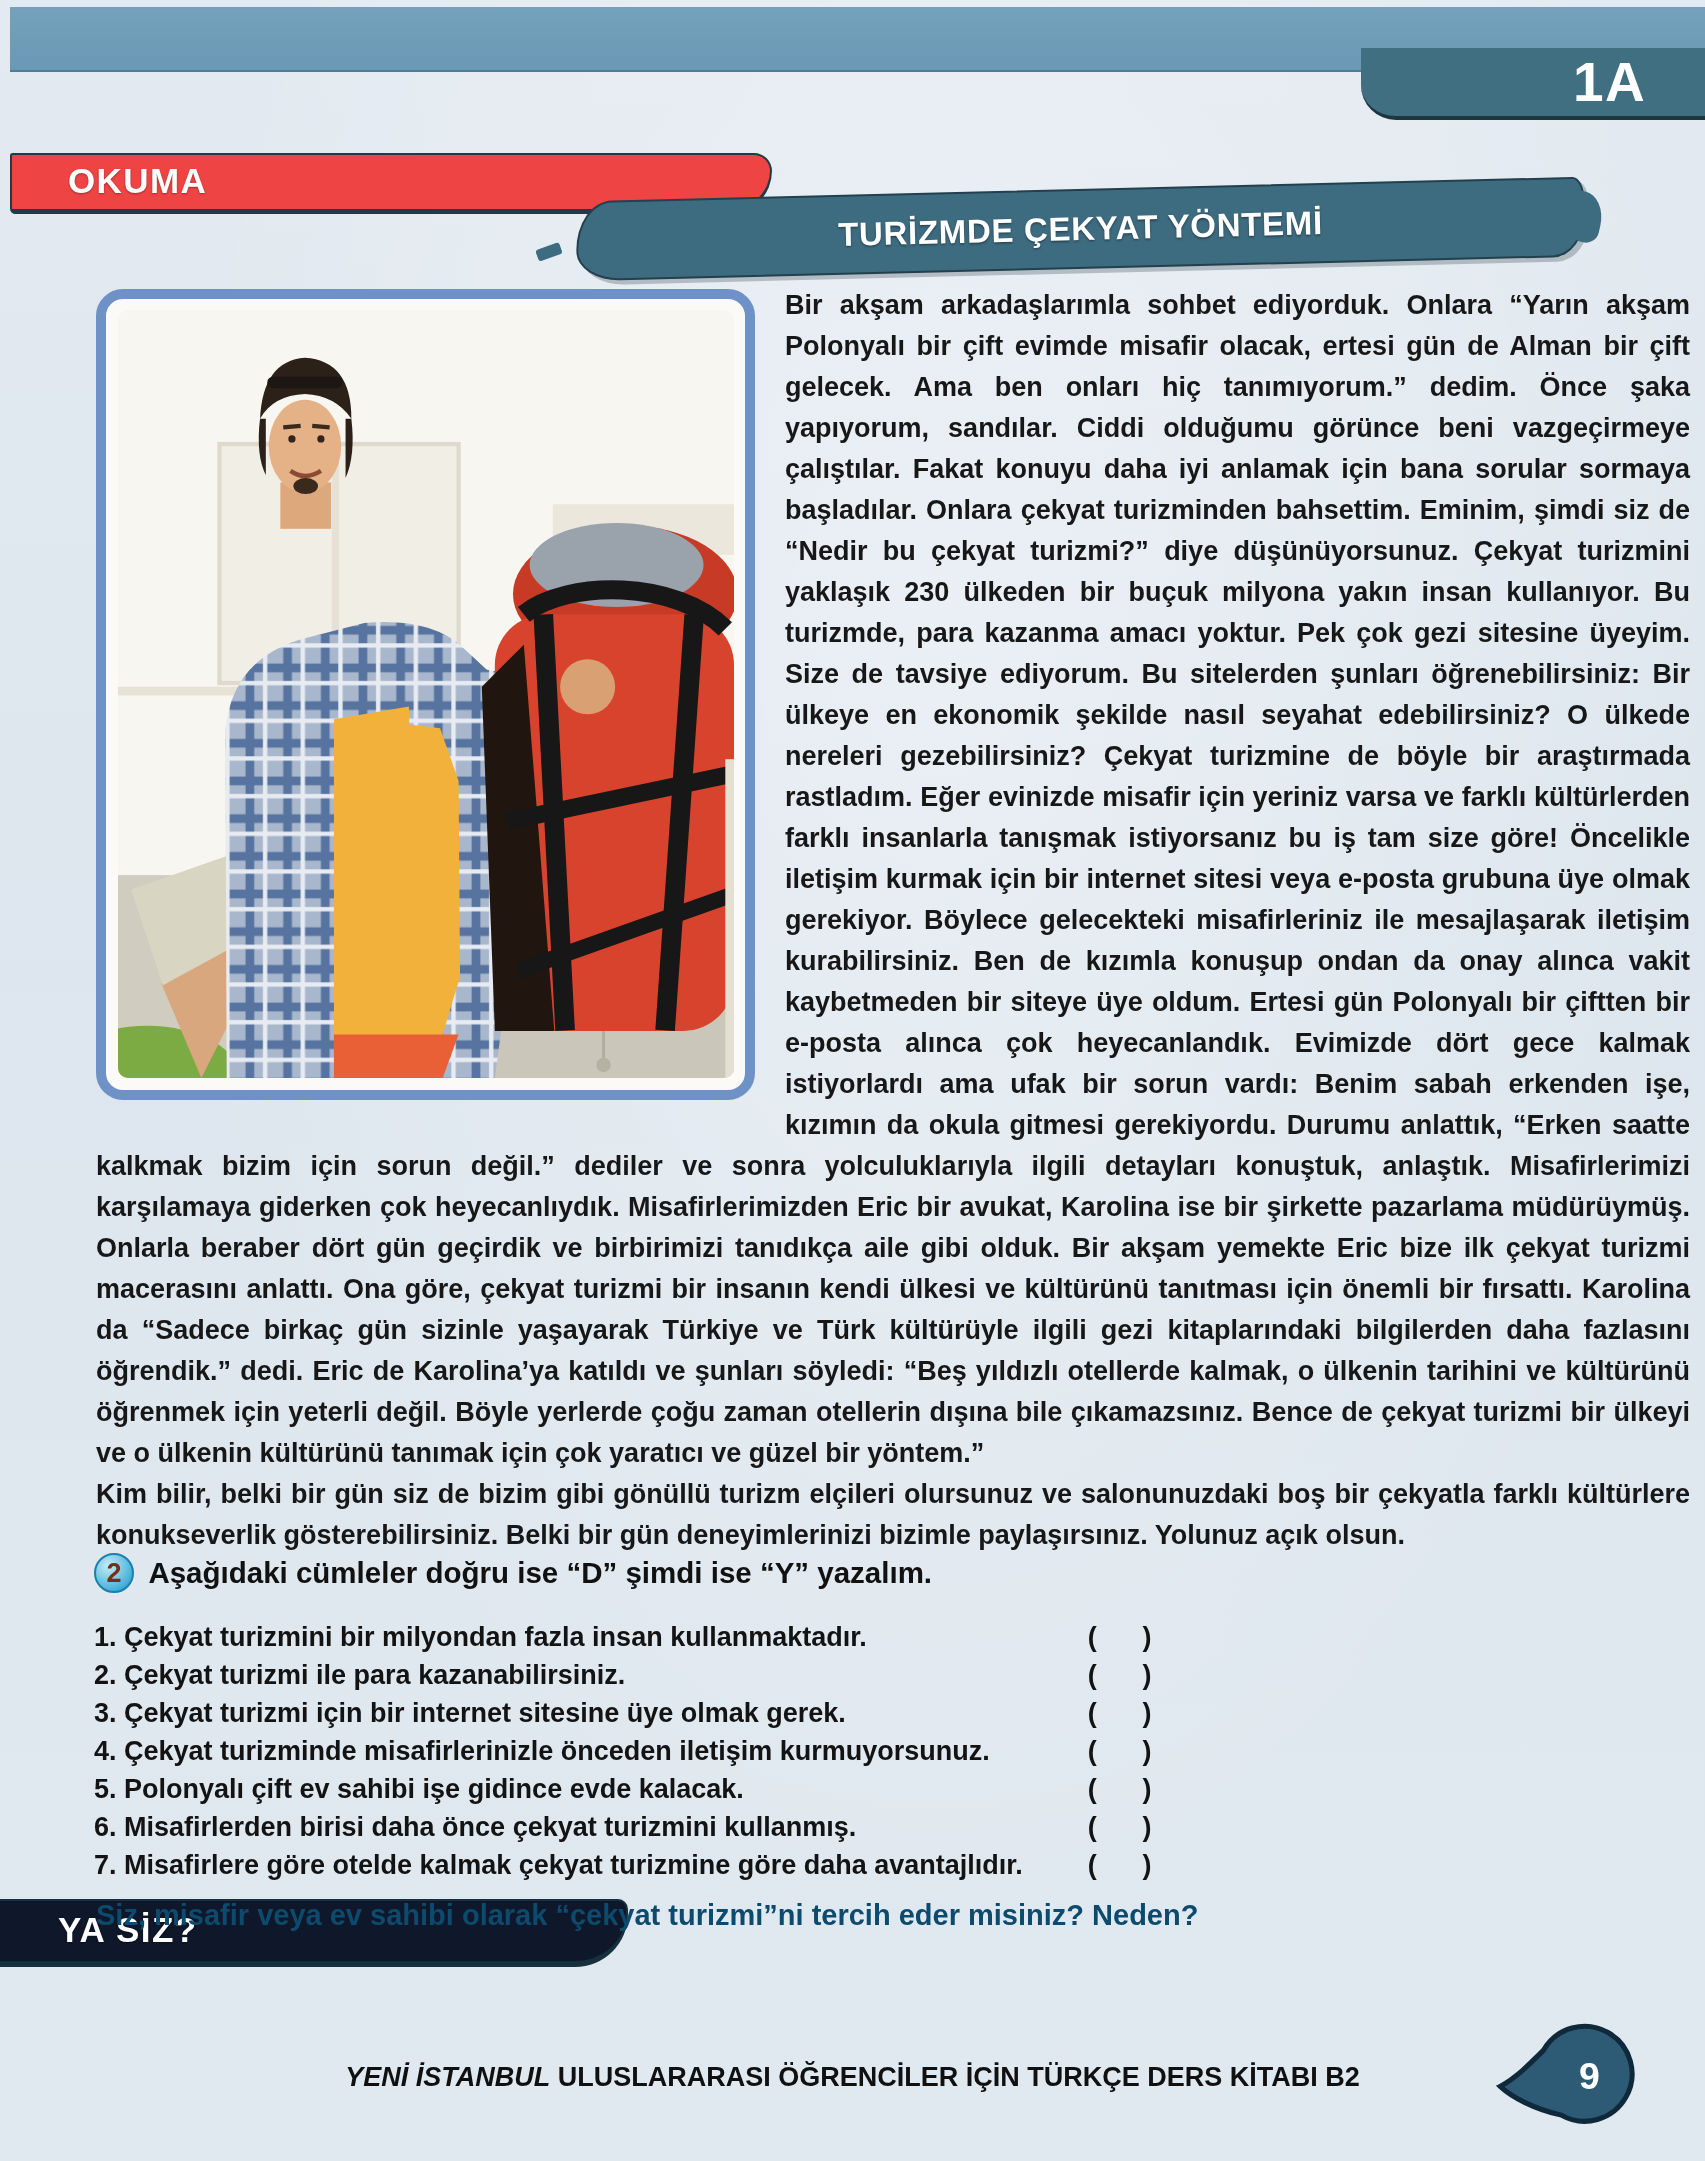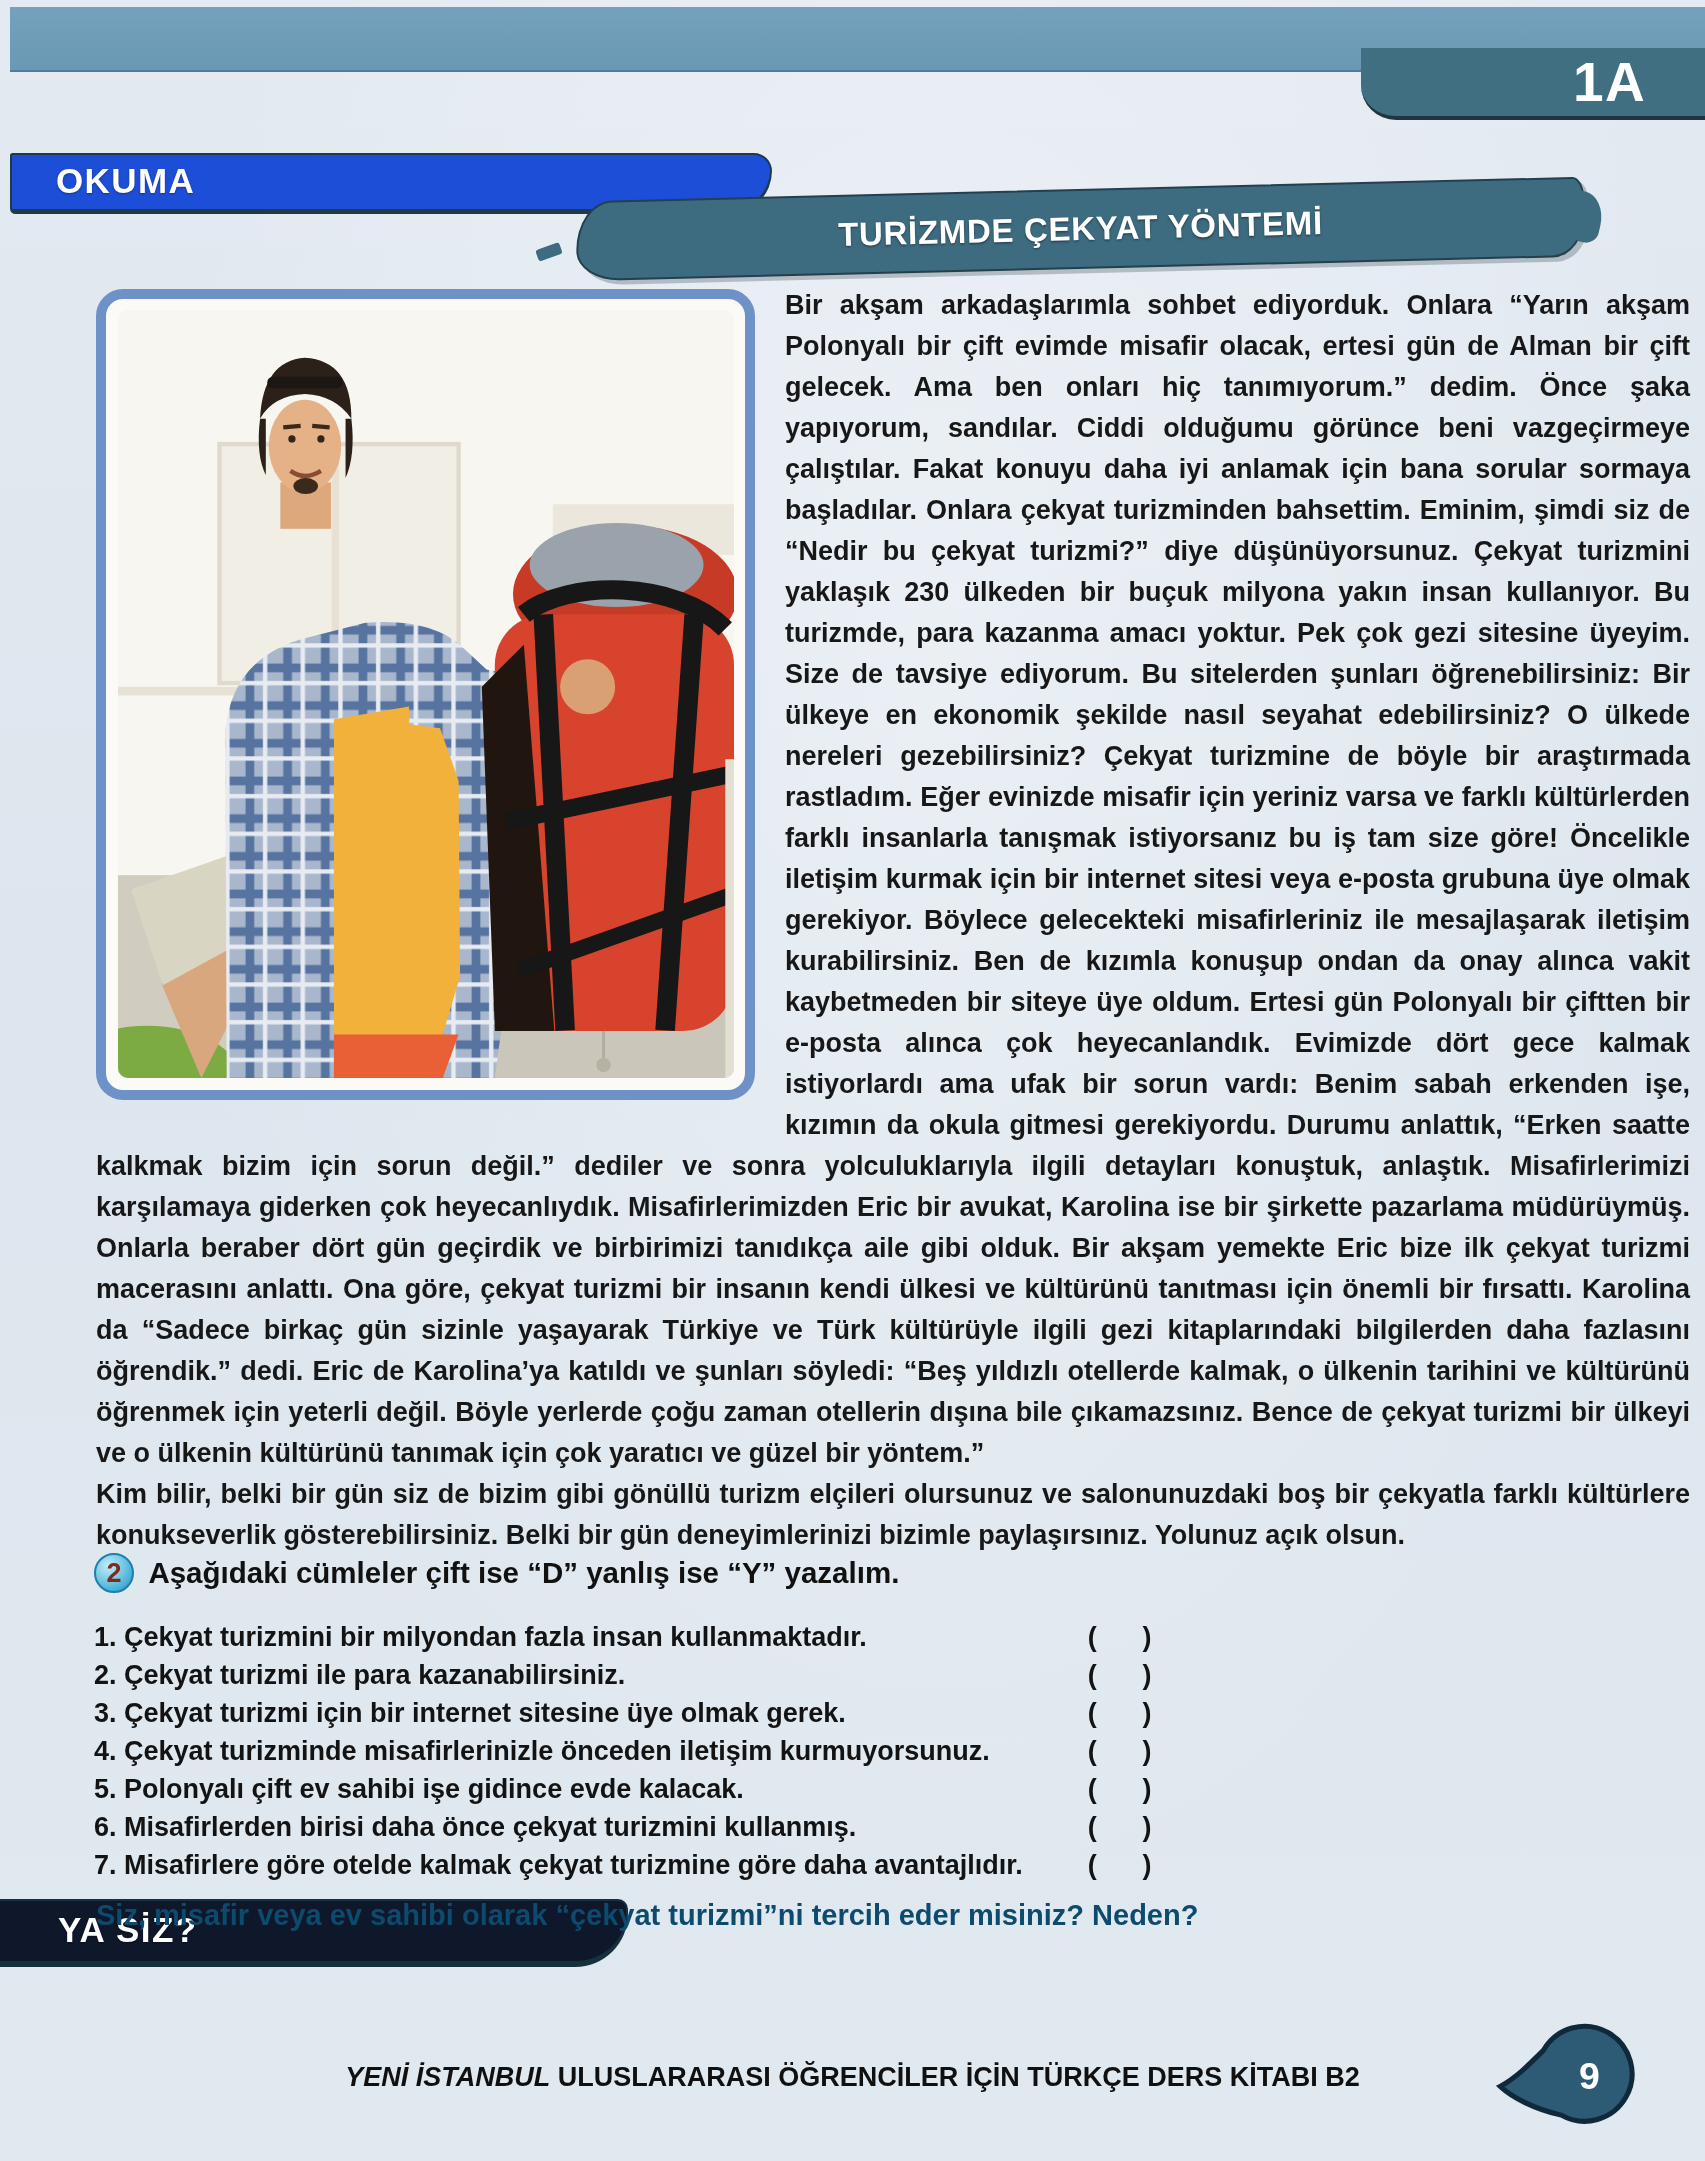--- a/index.html
+++ b/index.html
@@ -22,24 +22,24 @@
     background:#3f6f81;border-bottom-left-radius:35px;
     border-bottom:4.3px solid #1d3640;
     display:flex;align-items:center;justify-content:flex-end;
     padding-right:59px;box-sizing:border-box;
     color:#fff;font-size:55px;font-weight:bold;letter-spacing:1.4px;margin-top:48px;
   }
 
   
   .okuma-banner{
     position:absolute;top:153px;left:10px;width:762px;height:61px;
-    background:#1d4ed8;border:2.2px solid #203a46;border-bottom-width:5.8px;
+    background:#ef4444;border:2.2px solid #203a46;border-bottom-width:5.8px;
     border-radius:2.9px 19px 45px 5.8px;box-sizing:border-box;
     color:#fff;font-size:35px;font-weight:bold;letter-spacing:1.4px;
-    line-height:52px;padding-left:44px;
+    line-height:52px;padding-left:56px;
     text-shadow:0 1.4px 2.2px rgba(0,0,0,.35);
   }
   .title-banner{
     position:absolute;top:189px;left:576px;width:1005px;height:76px;
     background:#3d6b7f;border:2.2px solid #22404d;
     transform:rotate(-1.4deg);
     border-radius:37px 11.5px 33px 43px / 50px 21.6px 43px 29px;
     display:flex;align-items:center;justify-content:center;
     color:#fff;font-size:33px;font-weight:bold;letter-spacing:0.7px;
     text-shadow:0 1.4px 2.2px rgba(0,0,0,.4);
@@ -194,21 +194,21 @@
       <rect x="838" y="620" width="12" height="440" fill="#e3dfd3"></rect>
     </svg>
   </div>
   <p>Bir akşam arkadaşlarımla sohbet ediyorduk. Onlara “Yarın akşam Polonyalı bir çift evimde misafir olacak, ertesi gün de Alman bir çift gelecek. Ama ben onları hiç tanımıyorum.” dedim. Önce şaka yapıyorum, sandılar. Ciddi olduğumu görünce beni vazgeçirmeye çalıştılar. Fakat konuyu daha iyi anlamak için bana sorular sormaya başladılar. Onlara çekyat turizminden bahsettim. Eminim, şimdi siz de “Nedir bu çekyat turizmi?” diye düşünüyorsunuz. Çekyat turizmini yaklaşık 230 ülkeden bir buçuk milyona yakın insan kullanıyor. Bu turizmde, para kazanma amacı yoktur. Pek çok gezi sitesine üyeyim. Size de tavsiye ediyorum. Bu sitelerden şunları öğrenebilirsiniz: Bir ülkeye en ekonomik şekilde nasıl seyahat edebilirsiniz? O ülkede nereleri gezebilirsiniz? Çekyat turizmine de böyle bir araştırmada rastladım. Eğer evinizde misafir için yeriniz varsa ve farklı kültürlerden farklı insanlarla tanışmak istiyorsanız bu iş tam size göre! Öncelikle iletişim kurmak için bir internet sitesi veya e-posta grubuna üye olmak gerekiyor. Böylece gelecekteki misafirleriniz ile mesajlaşarak iletişim kurabilirsiniz. Ben de kızımla konuşup ondan da onay alınca vakit kaybetmeden bir siteye üye oldum. Ertesi gün Polonyalı bir çiftten bir e-posta alınca çok heyecanlandık. Evimizde dört gece kalmak istiyorlardı ama ufak bir sorun vardı: Benim sabah erkenden işe, kızımın da okula gitmesi gerekiyordu. Durumu anlattık, “Erken saatte kalkmak bizim için sorun değil.” dediler ve sonra yolculuklarıyla ilgili detayları konuştuk, anlaştık. Misafirlerimizi karşılamaya giderken çok heyecanlıydık. Misafirlerimizden Eric bir avukat, Karolina ise bir şirkette pazarlama müdürüymüş. Onlarla beraber dört gün geçirdik ve birbirimizi tanıdıkça aile gibi olduk. Bir akşam yemekte Eric bize ilk çekyat turizmi macerasını anlattı. Ona göre, çekyat turizmi bir insanın kendi ülkesi ve kültürünü tanıtması için önemli bir fırsattı. Karolina da “Sadece birkaç gün sizinle yaşayarak Türkiye ve Türk kültürüyle ilgili gezi kitaplarındaki bilgilerden daha fazlasını öğrendik.” dedi. Eric de Karolina’ya katıldı ve şunları söyledi: “Beş yıldızlı otellerde kalmak, o ülkenin tarihini ve kültürünü öğrenmek için yeterli değil. Böyle yerlerde çoğu zaman otellerin dışına bile çıkamazsınız. Bence de çekyat turizmi bir ülkeyi ve o ülkenin kültürünü tanımak için çok yaratıcı ve güzel bir yöntem.”</p>
   <p>Kim bilir, belki bir gün siz de bizim gibi gönüllü turizm elçileri olursunuz ve salonunuzdaki boş bir çekyatla farklı kültürlere konukseverlik gösterebilirsiniz. Belki bir gün deneyimlerinizi bizimle paylaşırsınız. Yolunuz açık olsun.</p>
 </div>
 
 <div class="exercise-block">
   <div class="exercise-head">
     <span class="num-circle">2</span>
-    <span class="exercise-instruction">Aşağıdaki cümleler çift ise “D” yanlış ise “Y” yazalım.</span>
+    <span class="exercise-instruction">Aşağıdaki cümleler doğru ise “D” şimdi ise “Y” yazalım.</span>
   </div>
   <div class="ex-row">
     <span>1. Çekyat turizmini bir milyondan fazla insan kullanmaktadır.</span>
     <span class="answer-blank">(     )</span>
   </div>
   <div class="ex-row">
     <span>2. Çekyat turizmi ile para kazanabilirsiniz.</span>
     <span class="answer-blank">(     )</span>
   </div>
   <div class="ex-row">

